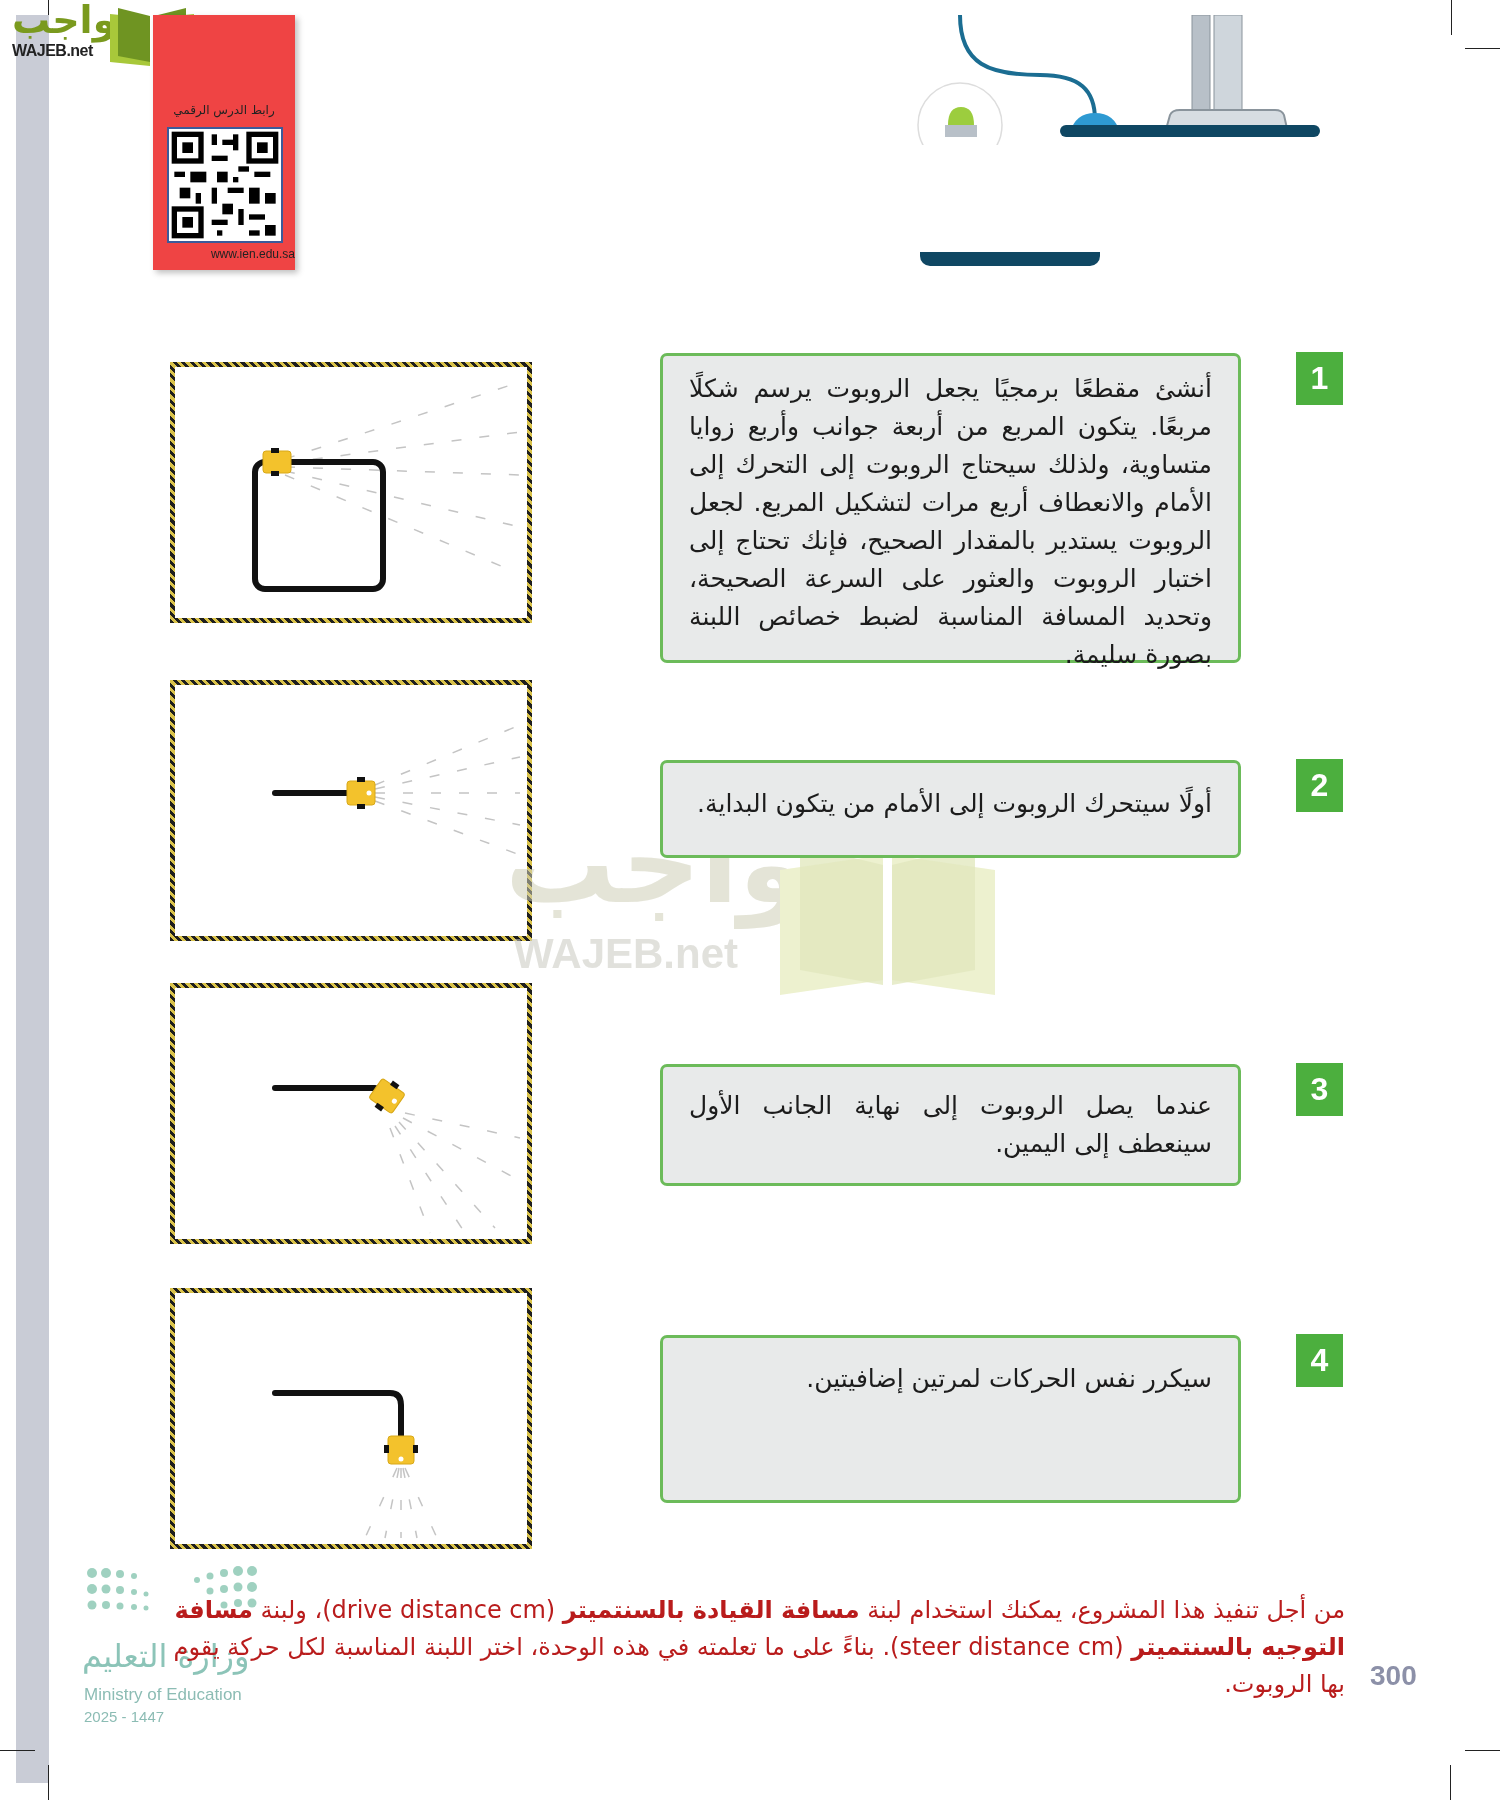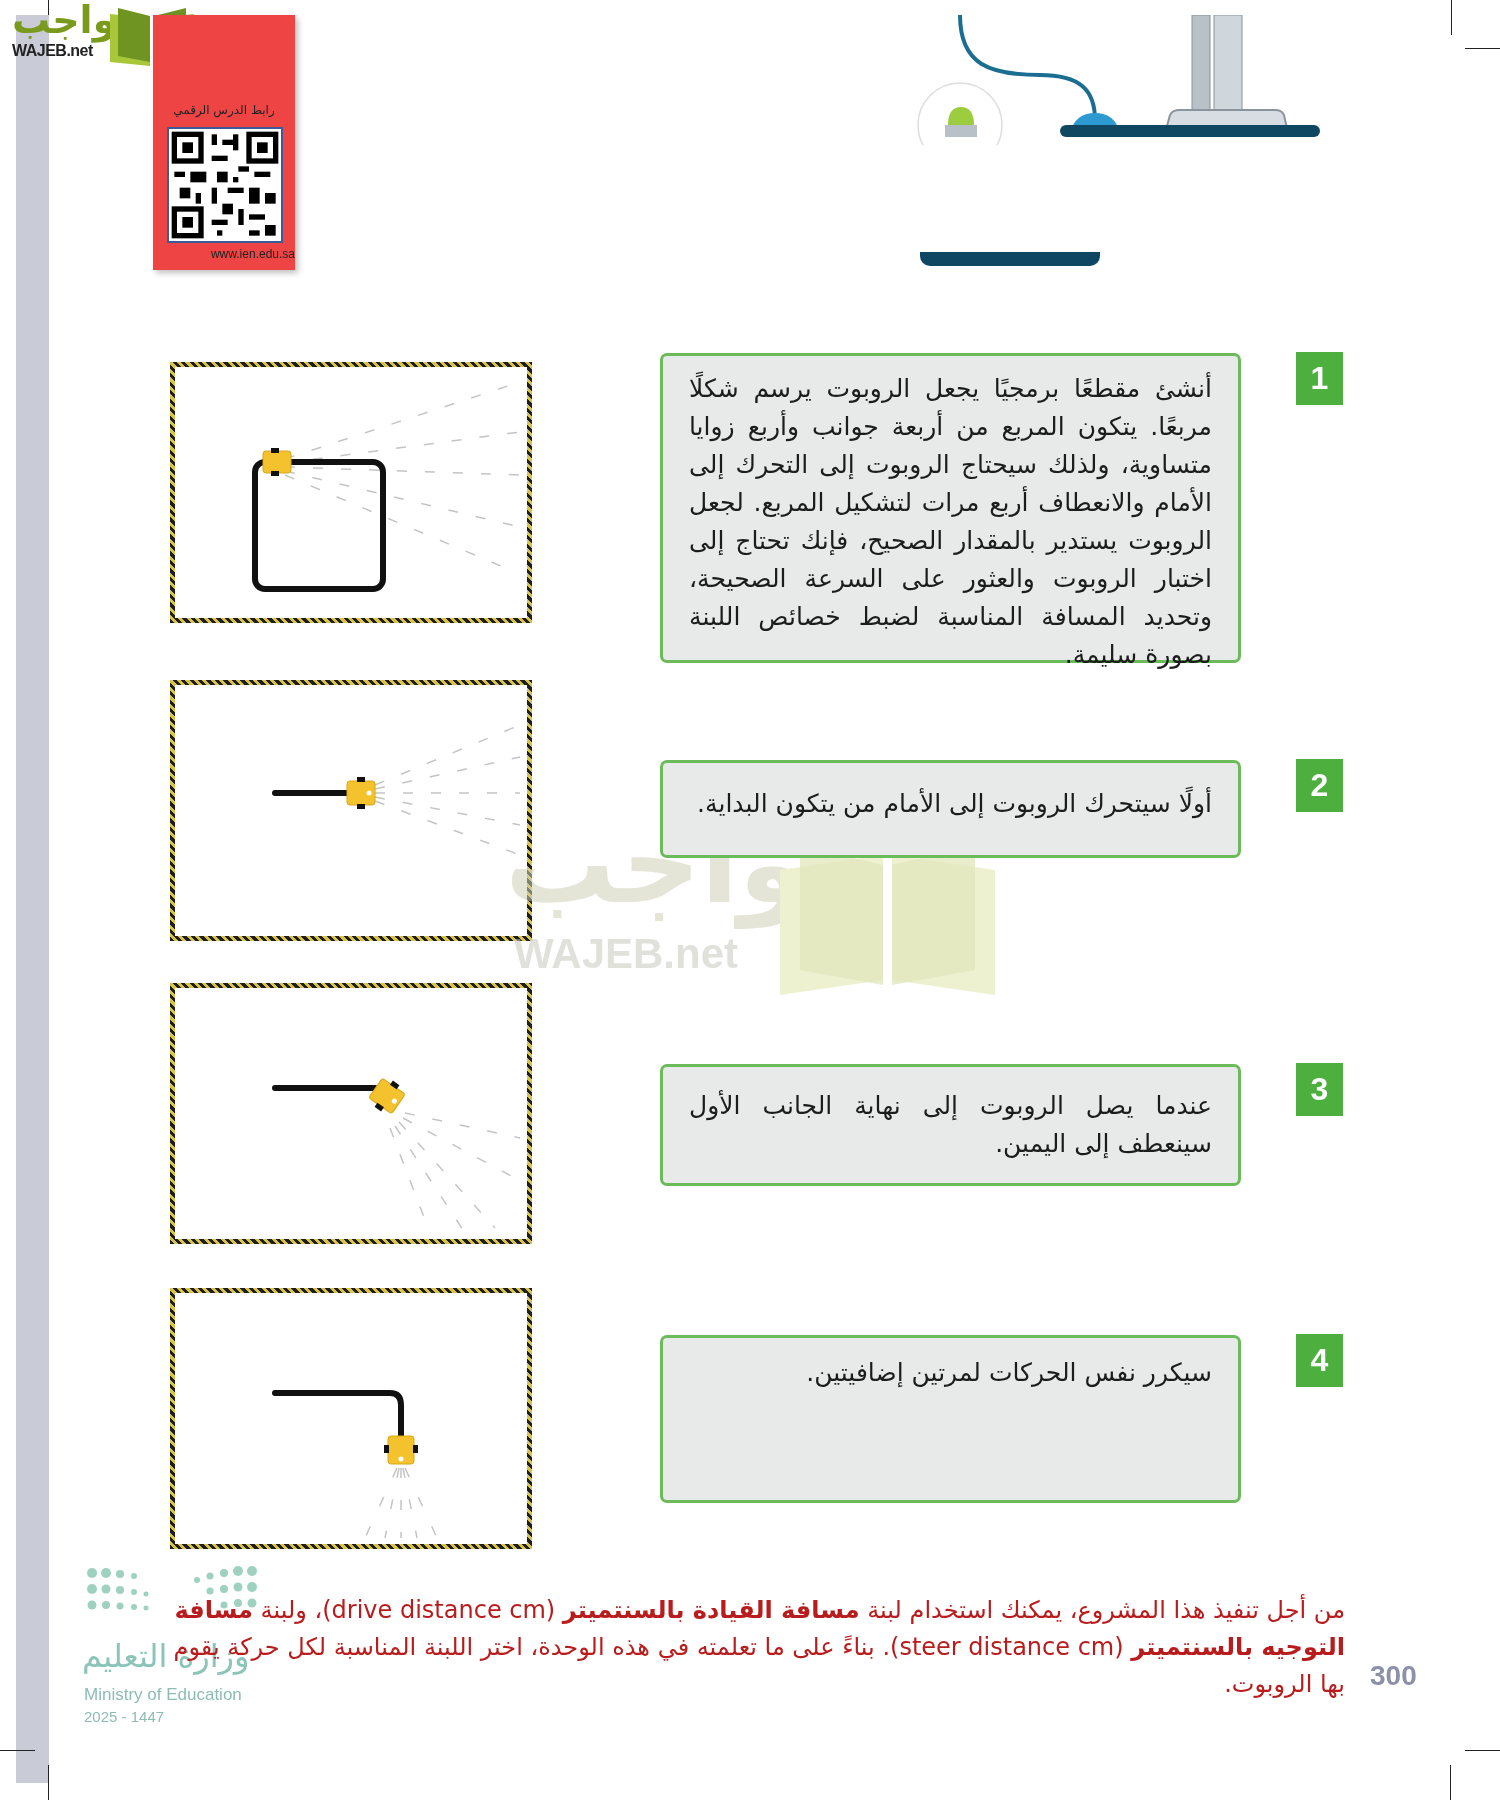--- a/index.html
+++ b/index.html
@@ -234,21 +234,21 @@
   <p>أولًا سيتحرك الروبوت إلى الأمام من يتكون البداية.</p>
 </div>
 <div class="step-badge" style="top:759px">2</div>
 
 <div class="step-box" style="top:1064px;height:122px;padding-top:20px">
   <p>عندما يصل الروبوت إلى نهاية الجانب الأول سينعطف إلى اليمين.</p>
 </div>
 <div class="step-badge" style="top:1063px">3</div>
 
 <div class="step-box" style="top:1335px;height:168px;padding-top:16px">
-  <p style="">سيكرر نفس الحركات لمرتين إضافيتين.</p>
+  <p style="margin-top:6px">سيكرر نفس الحركات لمرتين إضافيتين.</p>
 </div>
 <div class="step-badge" style="top:1334px">4</div>
 
 <div class="abs moe">
   <svg class="moe-dots" viewBox="0 0 180 50">
     <g fill="#9fd1c0">
       <circle cx="8" cy="8" r="5"></circle>
         <circle cx="22" cy="8" r="5"></circle>
         <circle cx="36" cy="9" r="4"></circle>
         <circle cx="50" cy="11" r="3"></circle>

